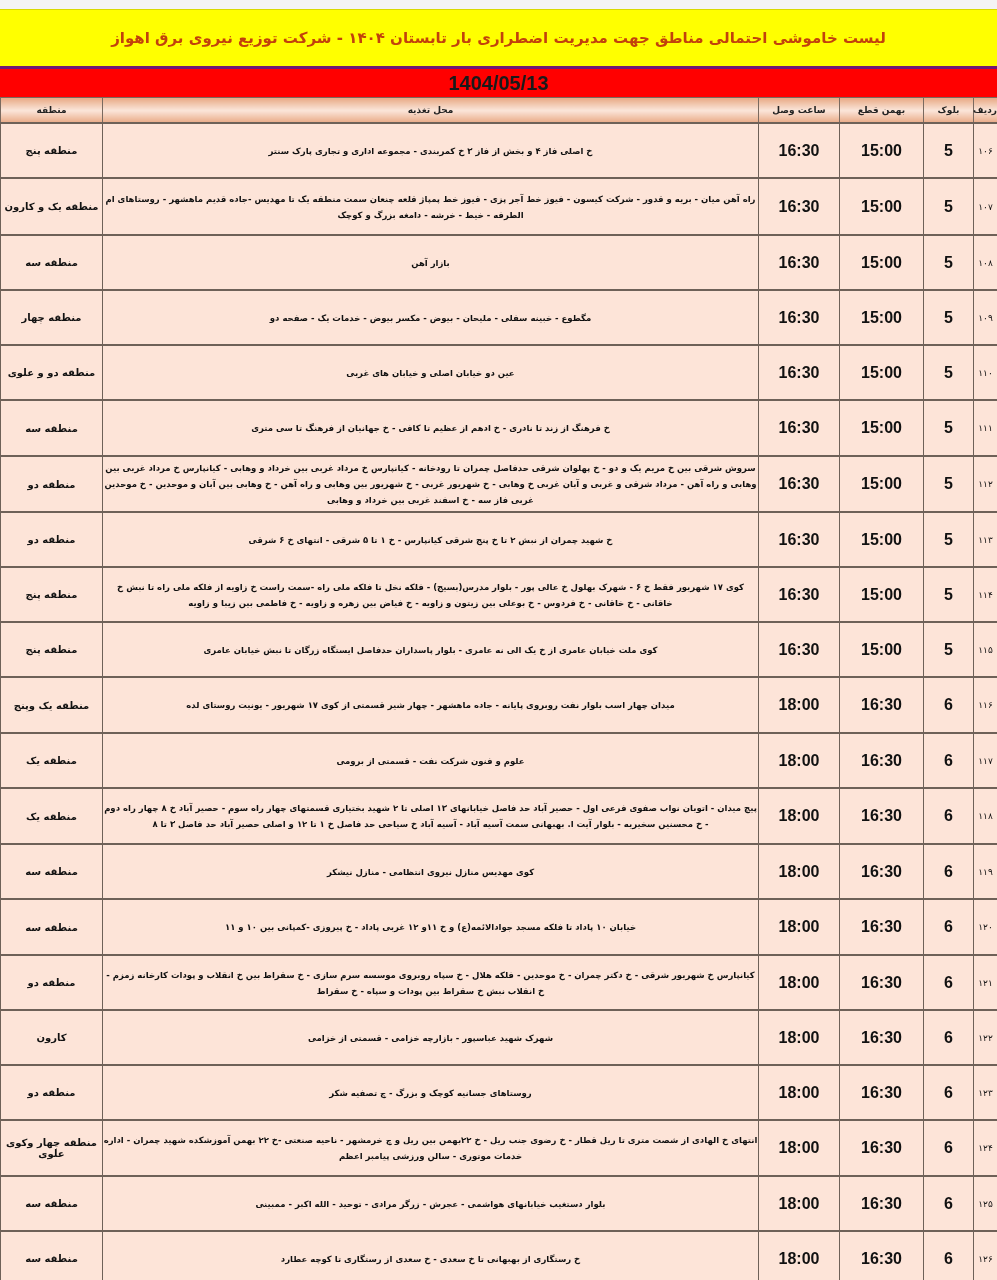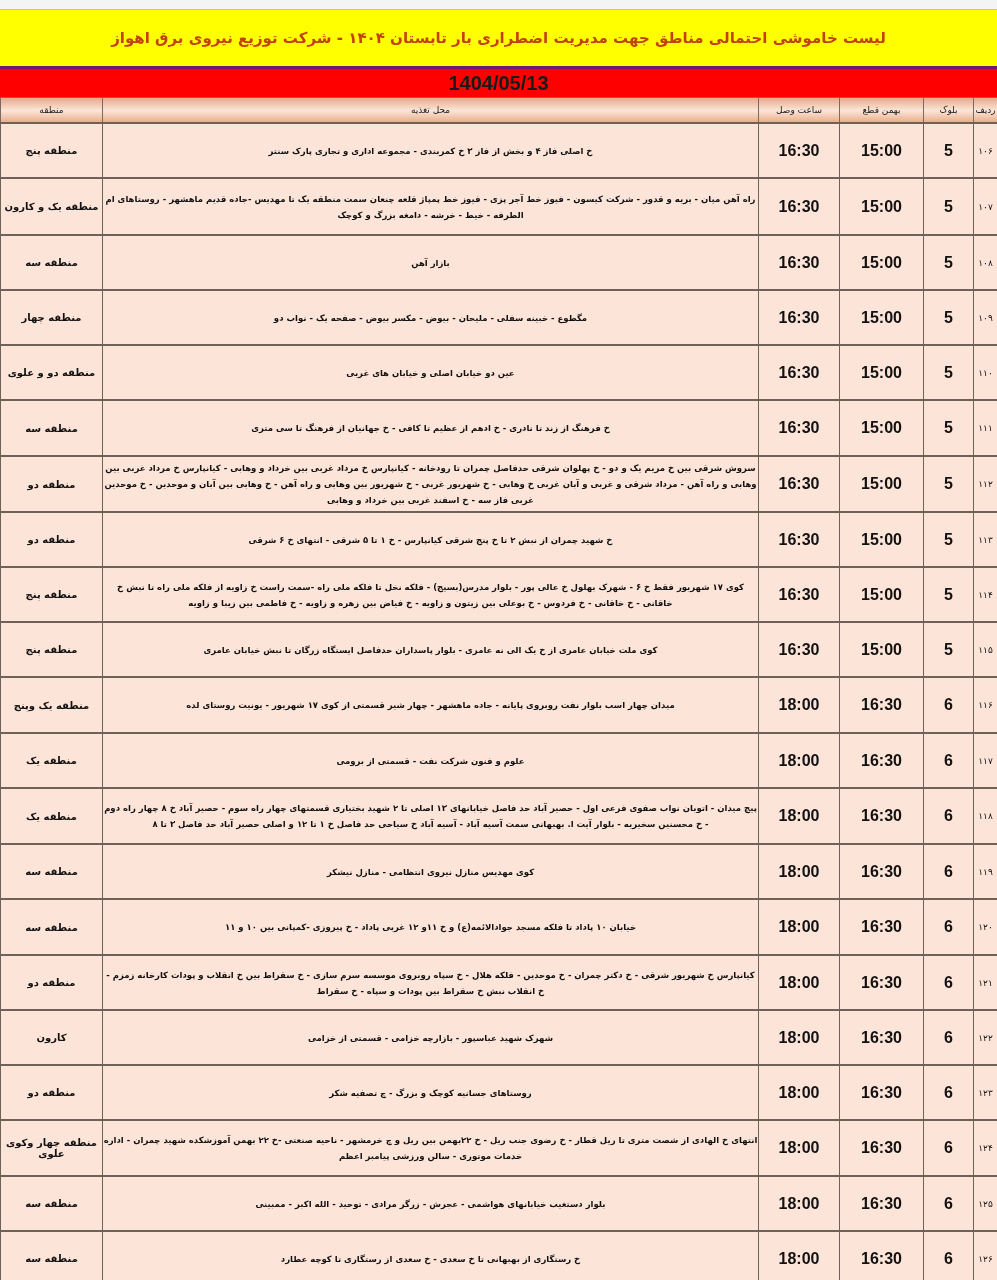--- a/index.html
+++ b/index.html
@@ -26,21 +26,21 @@
   table.grid {
     direction: rtl;
     border-collapse: collapse;
     width: 997px;
     table-layout: fixed;
     background: #fde4d8;
   }
   table.grid th {
     height: 24px;
     background: linear-gradient(to bottom, #e9ab88 0%, #fbe6da 50%, #e9ab88 100%);
-    font-size: 9px; font-weight: normal; color: #222;
+    font-size: 9px; font-weight: bold; color: #222;
     border: 1px solid #7a6a5f;
     padding: 0;
   }
   table.grid td {
     border: 1px solid #6e6158;
     border-top: 2px solid #6e6158;
     text-align: center; vertical-align: middle;
     padding: 0;
     color: #111;
   }
@@ -100,21 +100,21 @@
         <td class="c-time">15:00</td>
         <td class="c-time">16:30</td>
         <td class="c-place">بازار آهن</td>
         <td class="c-region">منطقه سه</td>
       </tr>
       <tr class="row" style="height: 55px;">
         <td class="c-radif">۱۰۹</td>
         <td class="c-block">5</td>
         <td class="c-time">15:00</td>
         <td class="c-time">16:30</td>
-        <td class="c-place">مگطوع - خبینه سفلی - ملیحان - بیوض - مکسر بیوض - صفحه یک - نواب دو</td>
+        <td class="c-place">مگطوع - خبینه سفلی - ملیحان - بیوض - مکسر بیوض - خدمات یک - صفحه دو</td>
         <td class="c-region">منطقه چهار</td>
       </tr>
       <tr class="row" style="height: 55px;">
         <td class="c-radif">۱۱۰</td>
         <td class="c-block">5</td>
         <td class="c-time">15:00</td>
         <td class="c-time">16:30</td>
         <td class="c-place">عین دو خیابان اصلی و خیابان های غربی</td>
         <td class="c-region">منطقه دو و علوی</td>
       </tr>

